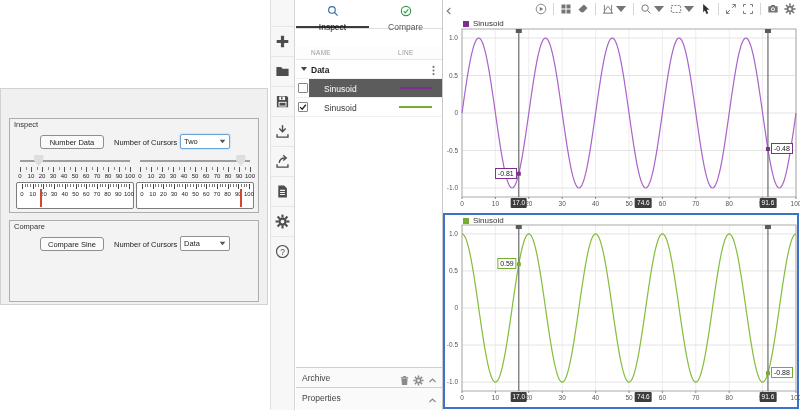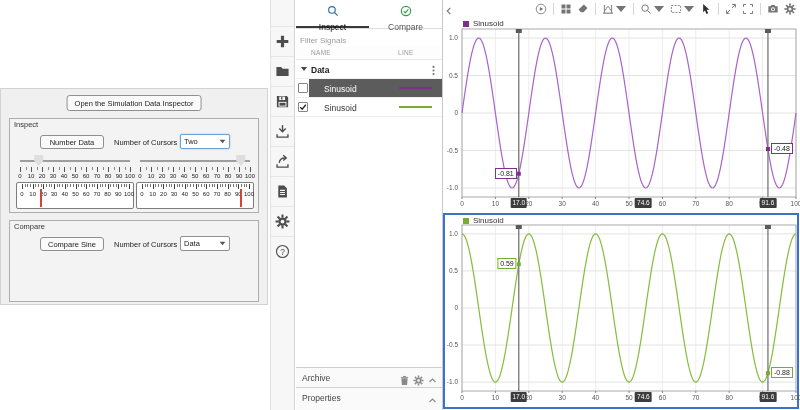--- a/index.html
+++ b/index.html
@@ -85,21 +85,20 @@
 .tbox{position:absolute;transform:translateX(-50%);background:#3d3d3d;color:#fff;font-size:6.5px;line-height:10px;height:10px;padding:0 2px;border-radius:1px;white-space:nowrap}
 .vbox{position:absolute;background:#fff;font-size:7px;line-height:9px;height:11px;padding:0 2px;color:#222;white-space:nowrap}
 .plot-svg{position:absolute;left:0;top:0}
 </style>
 </head>
 <body>
 
 <div id="screen">
 
   <div id="left-fig">
-    <div id="open-btn" class="btn">Open the Simulation Data Inspector</div>
 
     <div id="inspect-panel" class="panel">
       <div class="panel-title">Inspect</div>
       <div class="btn" style="left:30px;top:16px;width:64px;height:14px">Number Data</div>
       <div class="small-lbl" style="left:104px;top:19px">Number of Cursors</div>
       <div class="dd focus" style="left:170px;top:15px">
         <span class="dd-val">Two</span>
         <span class="dd-caret">
             <svg viewBox="0 0 8 6" width="7" height="5">
               <path fill="currentColor" d="M0.6 1h6.8L4 5z"></path>
@@ -384,23 +383,20 @@
         <span class="tab-lbl">Inspect</span>
       </div>
       <div class="tab">
         <span><svg viewBox="0 0 16 16" fill="none" stroke="#2f9e44" stroke-width="1.5">
               <circle cx="8" cy="8" r="6.2"></circle>
               <path d="M4.9 8.3l2.1 2.3 4.1-4.8"></path>
             </svg></span>
         <span class="tab-lbl">Compare</span>
       </div>
     </div>
-    <div id="filter-row">
-      <input type="text" placeholder="Filter Signals" style="">
-    </div>
     <div id="thead">
       <span id="col-name">NAME</span>
       <span id="col-line">LINE</span>
     </div>
     <div id="signal-rows">
         <div class="grow">
           <div class="tri"></div>
           <div class="gname">Data</div>
           <div class="kebab"><svg viewBox="0 0 16 16" fill="currentColor">
               <circle cx="8" cy="3.6" r="1.3"></circle>

